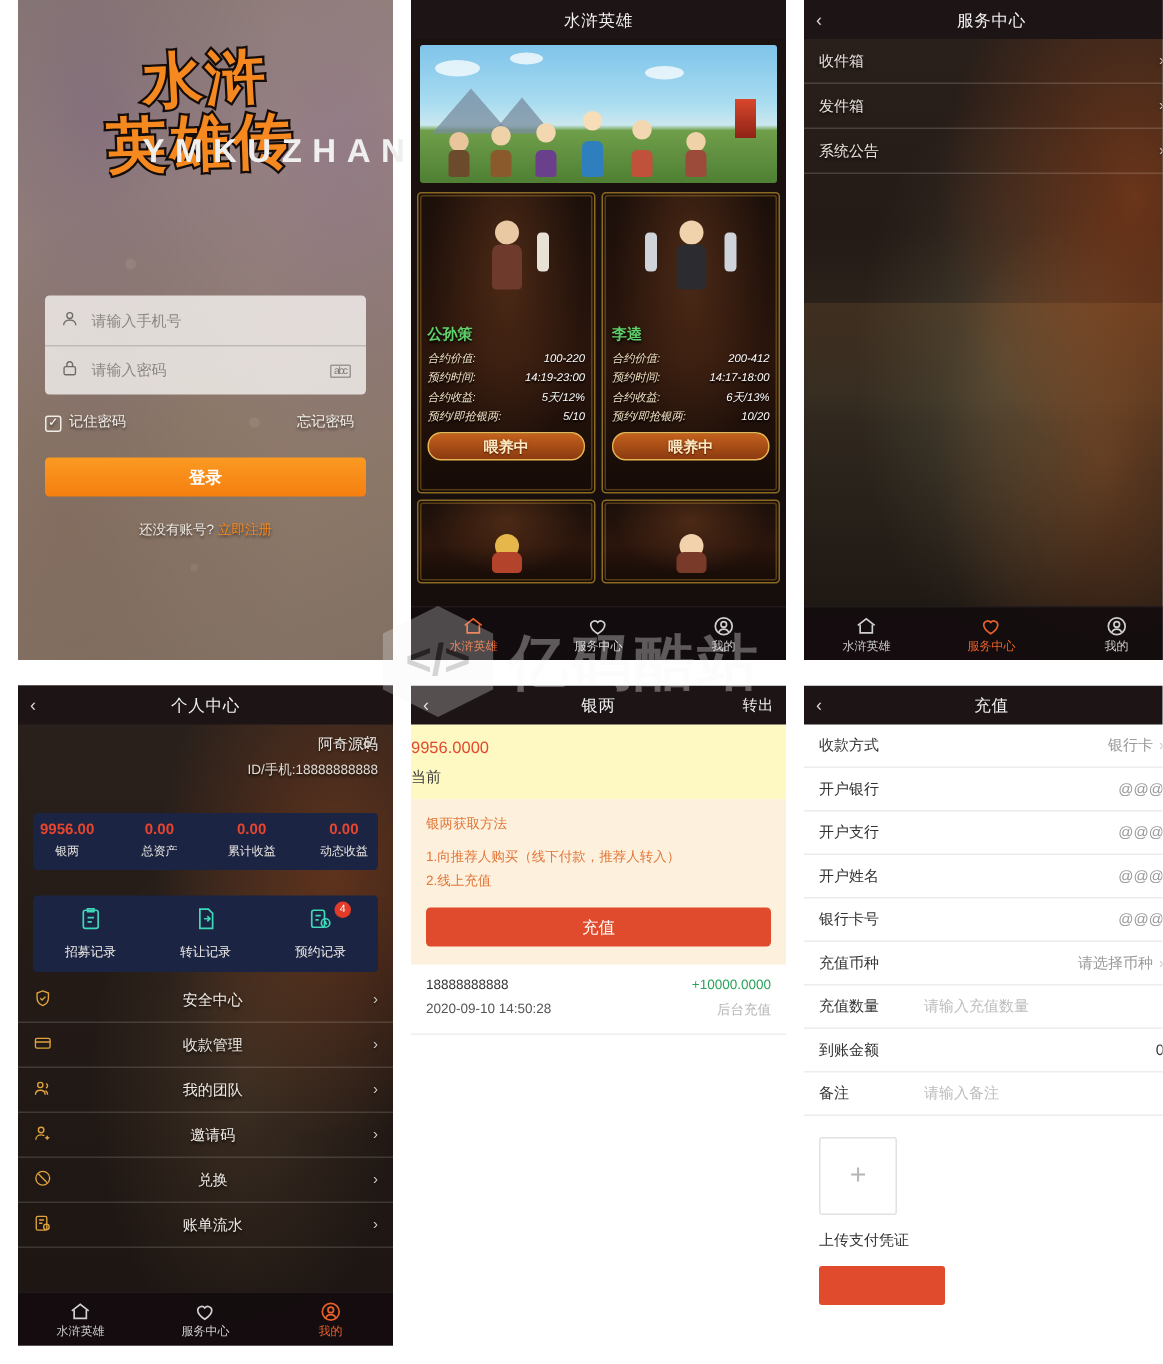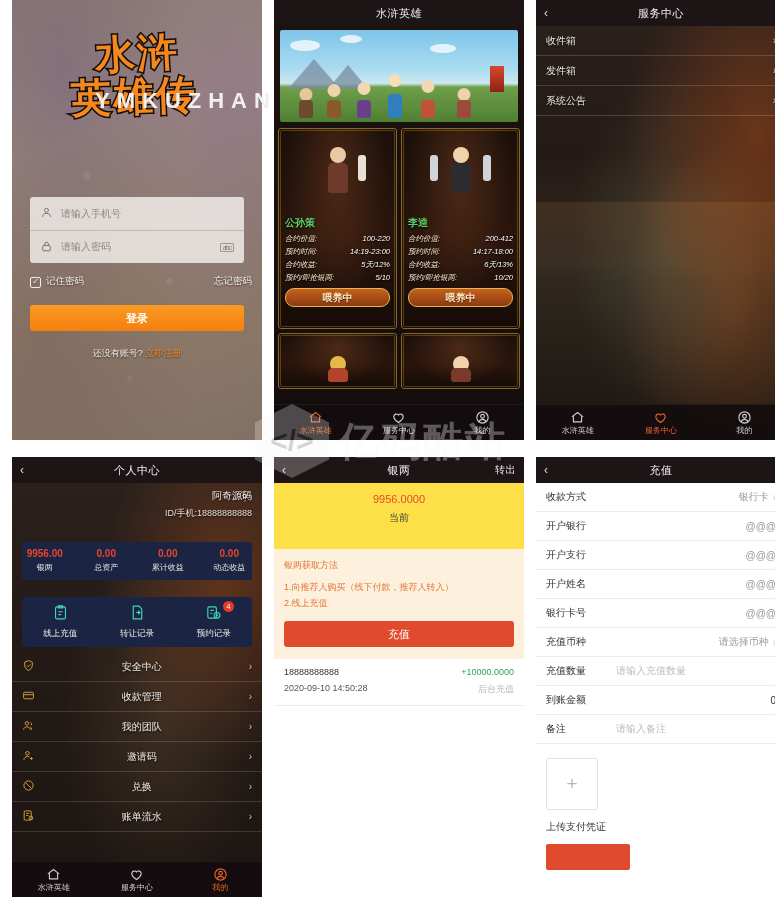--- a/index.html
+++ b/index.html
@@ -102,21 +102,21 @@
     font-size: 10px; color: #8b8783;
   }
   .lfield + .lfield { border-top: 1px solid rgba(130,125,120,.35); }
   .lfield svg { width: 13px; height: 13px; flex: 0 0 13px; }
   .lfield .ph { flex: 1; }
   .eye-tag {
     font-size: 7px; color: #7d7a76; border: 1px solid #9a9794;
     padding: 0 2px; border-radius: 1px; letter-spacing: -1px;
   }
   .login-row {
-    position: absolute; left: 18px; right: 10px; top: 275px;
+    position: absolute; left: 18px; right: 26px; top: 275px;
     display: flex; align-items: center; justify-content: space-between;
     font-size: 9.5px; color: #f2efe9; z-index: 3;
     text-shadow: 0 1px 2px rgba(0,0,0,.6);
     text-align: center;
   }
   .cbx {
     display: inline-flex; align-items: center; justify-content: center;
     width: 11px; height: 11px; border: 1px solid #efece6; border-radius: 2px;
     margin-right: 5px; font-size: 8px; color: #fff; line-height: 1;
   }
@@ -289,21 +289,21 @@
     font-size: 10px; color: #efeae5;
     border-bottom: 1px solid rgba(255,255,255,.14);
     text-shadow: 0 1px 2px rgba(0,0,0,.75);
   }
   .menu-item svg { width: 13px; height: 13px; flex: 0 0 13px; }
   .menu-item .mlbl { flex: 1; }
 
   
   .silver { background: #fff; }
   .bal-box {
-    background: #fde047; text-align: center; padding: 10px 0 24px;
+    background: #fef9c3; text-align: left; padding: 10px 0 8px;
   }
   .bal-box .amt { font-size: 11px; color: #e24b32; }
   .bal-box .sub { font-size: 10px; color: #3b3b3b; margin-top: 6px; }
   .info-box {
     background: #fdf0dc; padding: 10px 10px 12px;
   }
   .info-box .ttl { font-size: 9px; color: #e2763a; margin-bottom: 7px; }
   .info-box .li { font-size: 9px; color: #e2763a; line-height: 16px; }
   .recharge-btn {
     margin-top: 10px; width: 100%; height: 26px;
@@ -656,21 +656,21 @@
 
     <div class="qa-panel">
       <div class="qa">
         <span>
           <svg viewBox="0 0 24 24" fill="none" stroke="#3fd8b8" stroke-width="1.6">
             <rect x="5" y="4" width="14" height="17" rx="2"></rect>
               <path d="M9 2.6h6v2.8H9z"></path>
               <path d="M9 11h6M9 15h4"></path>
           </svg>
         </span>
-        <div class="lbl">线上充值</div>
+        <div class="lbl">招募记录</div>
       </div>
       <div class="qa">
         <span>
           <svg viewBox="0 0 24 24" fill="none" stroke="#3fd8b8" stroke-width="1.6">
             <path d="M6 3h8l4 4v14H6z"></path>
               <path d="M10 12h5M13 9.5l2.5 2.5L13 14.5"></path>
           </svg>
         </span>
         <div class="lbl">转让记录</div>
       </div>

